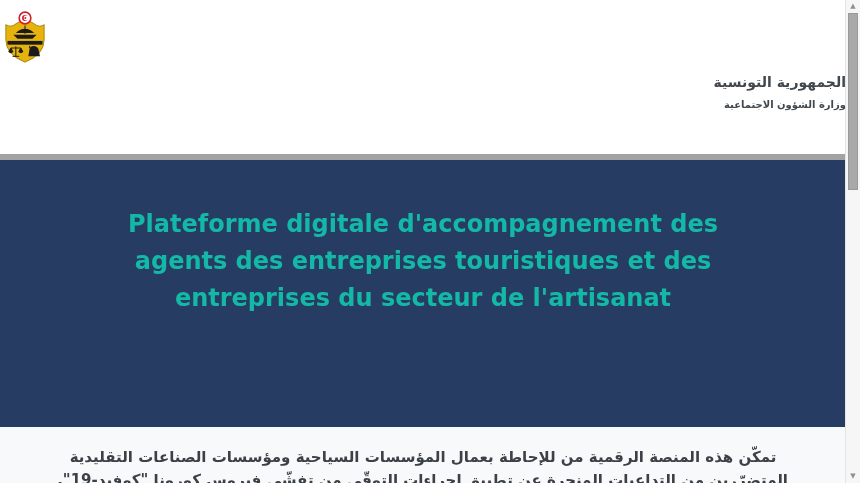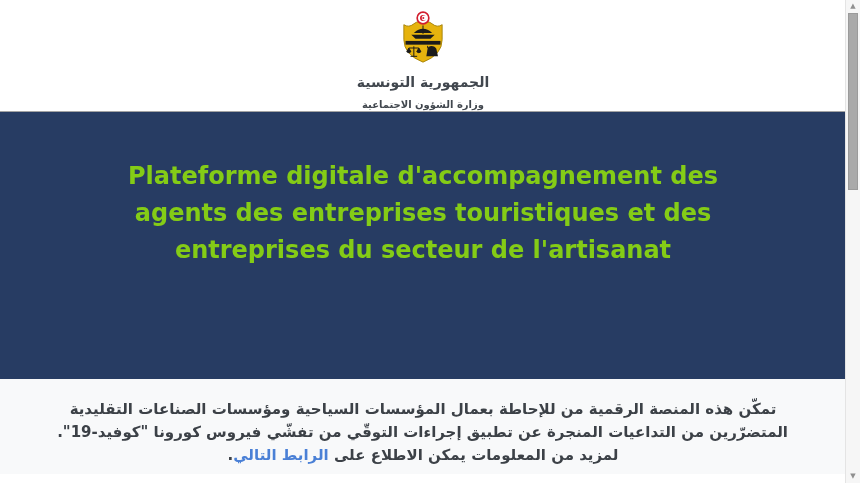--- a/index.html
+++ b/index.html
@@ -16,26 +16,25 @@
     width: 860px;
     height: 483px;
     overflow: hidden;
   }
   .content {
     width: 846px;
   }
   
   .site-header {
     box-sizing: border-box;
-    height: 112px;
+    height: 160px;
     background: #ffffff;
-    border-bottom: 1px solid #a3a3a3;
+    border-bottom: 6px solid #a3a3a3;
     display: flex;
     flex-direction: column;
-    align-items: center;
     padding-top: 7px;
   }
   .emblem {
     width: 50px;
     height: 62px;
     display: block;
   }
   .header-republic {
     margin-top: 5px;
     font-size: 14px;
@@ -62,21 +61,21 @@
     margin: 0;
     direction: rtl;
     color: #ffffff;
     font-size: 28px;
     font-weight: bold;
     line-height: 46px;
   }
   .hero-subtitle {
     margin: 22px auto 0;
     max-width: 650px;
-    color: #84cc16;
+    color: #14b8a6;
     font-size: 24px;
     font-weight: bold;
     line-height: 37px;
   }
   
   .intro {
     box-sizing: border-box;
     background: #f8f9fa;
     height: 95px;
     padding-top: 19px;

